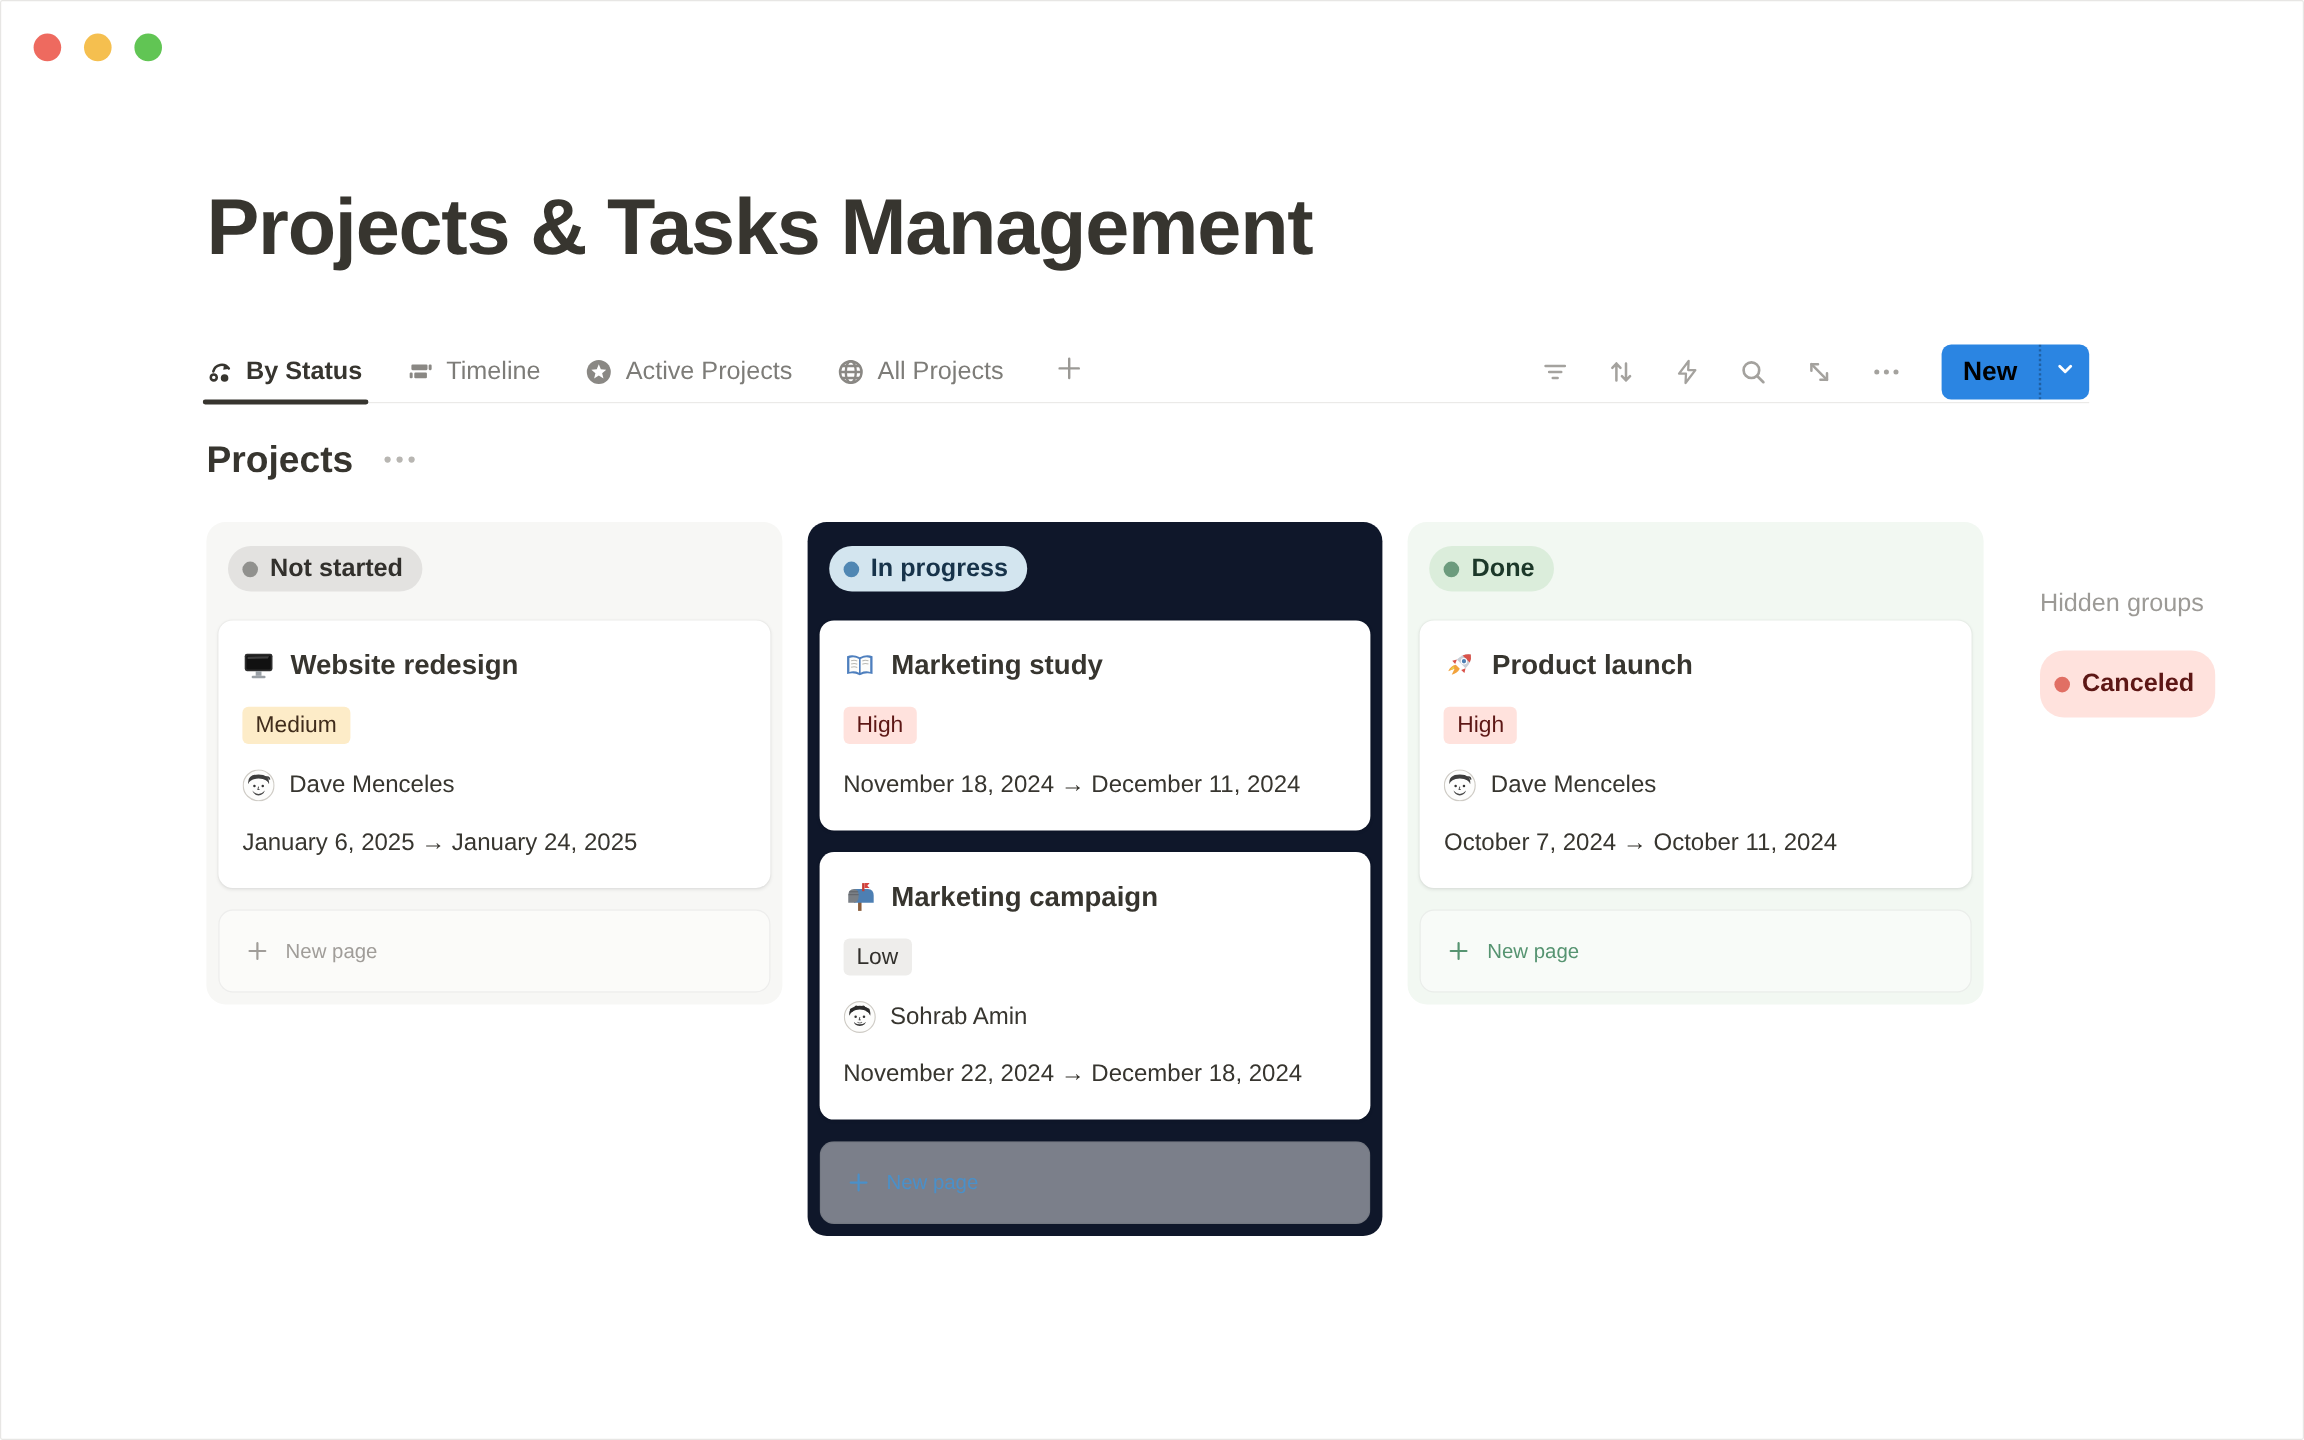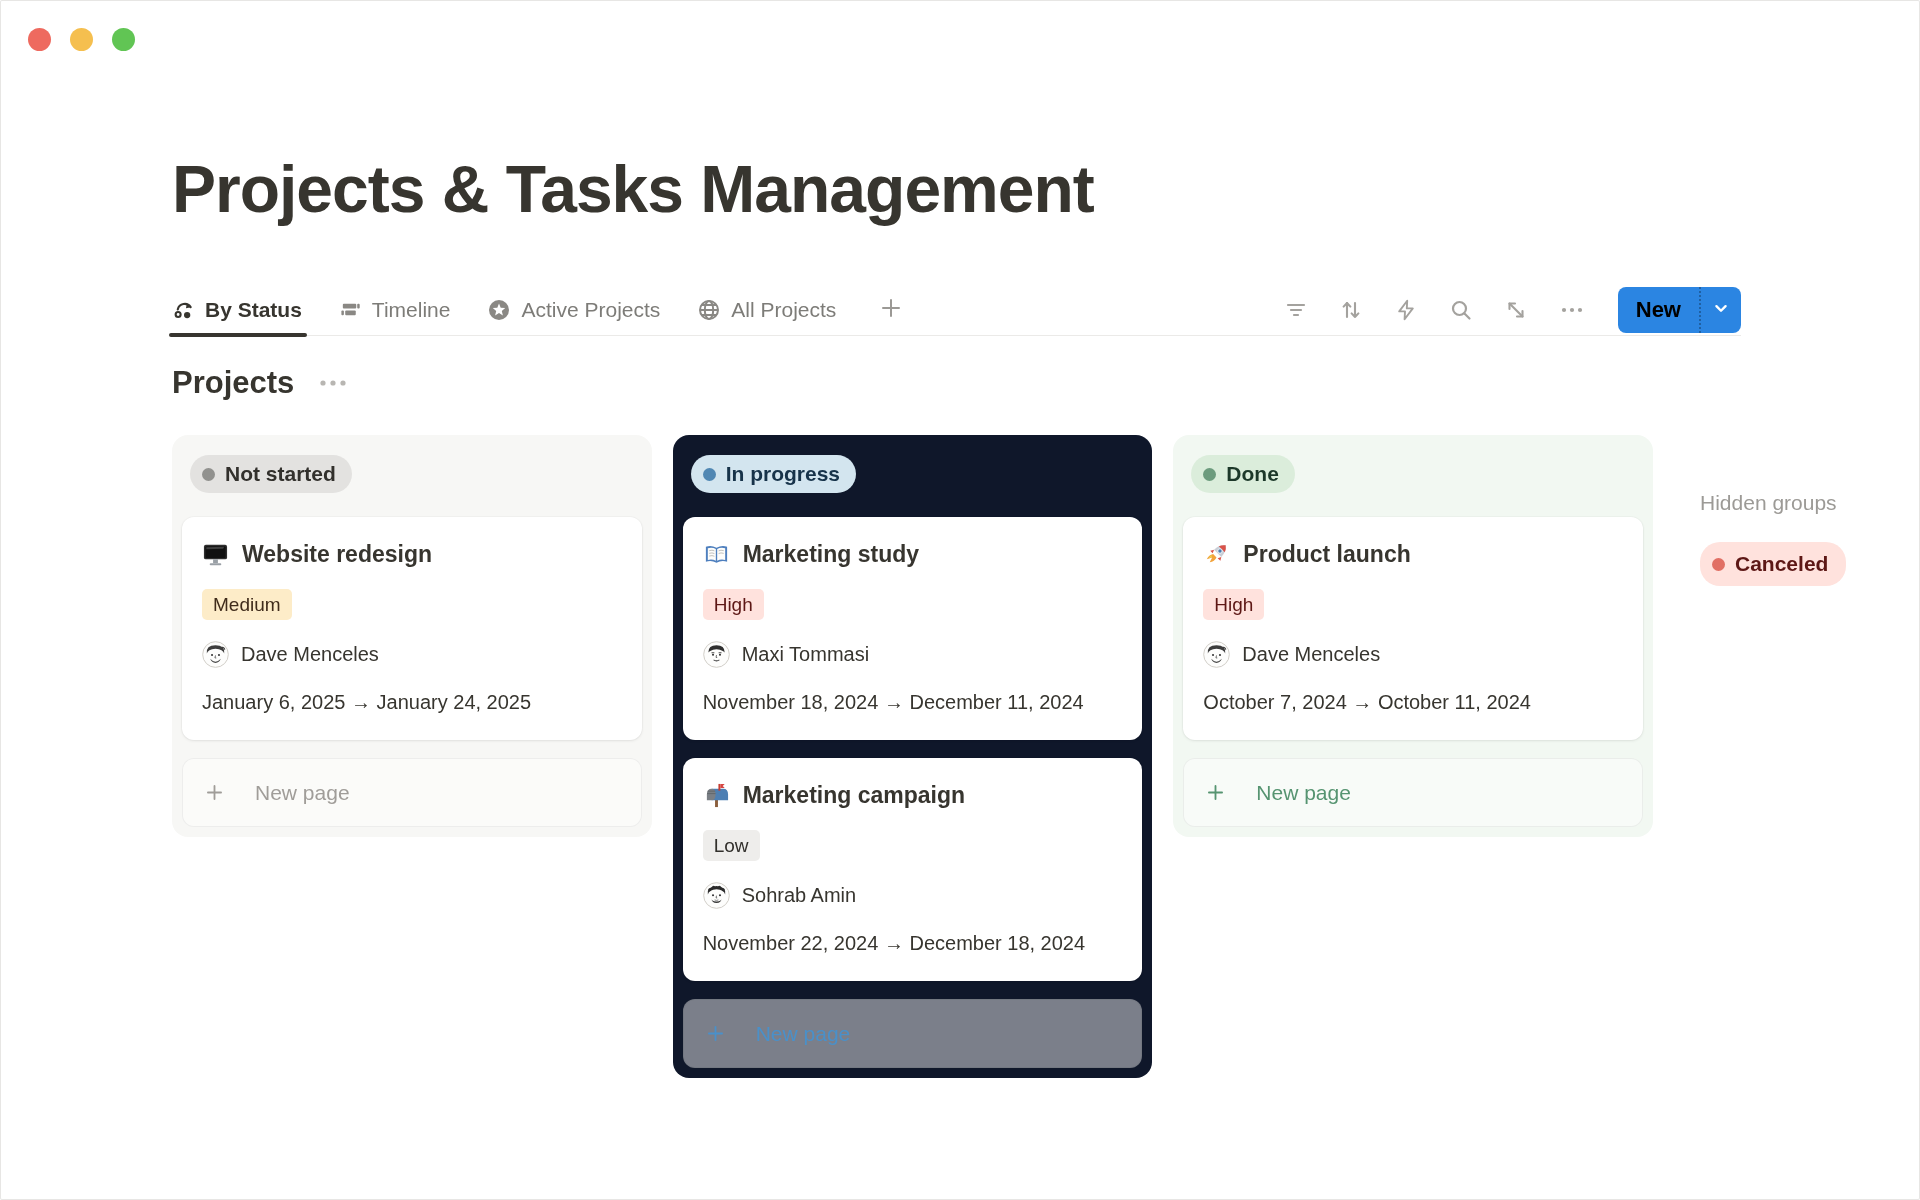--- a/index.html
+++ b/index.html
@@ -77,30 +77,30 @@
   .badge {
     align-self:flex-start; font-size:19px; line-height:1;
     padding:6px 11px; border-radius:5px; font-weight:400;
   }
   .person { display:flex; align-items:center; gap:12px; font-size:20px; color:#37352F; }
   .avatar { width:27px; height:27px; flex:none; display:block; }
   .dates { font-size:20px; line-height:1.35; color:#37352F; padding-right:30px; }
   .new-page {
     margin-top:18px; height:69px; border-radius:12px;
     border:1px solid rgba(0,0,0,0.055); background:rgba(255,255,255,0.45);
-    display:flex; align-items:center; gap:30px; padding:0 21px;
-    font-size:21px; cursor:pointer;
+    display:flex; align-items:center; gap:13px; padding:0 21px;
+    font-size:17px; cursor:pointer;
   }
   .new-page svg { display:block; }
 
   .hidden-groups { margin-left:26px; padding-top:28px; width:220px; flex:none; }
   .hidden-groups-label { font-size:21px; color:#9C9A96;margin-top:28px; }
   .hidden-pill {
     margin-top:27px; display:inline-flex; align-items:center; gap:10px;
-    height:44px; padding:0 18px 0 12px; border-radius:20px;
+    height:56px; padding:0 18px 0 12px; border-radius:20px;
     font-size:21px; font-weight:700; cursor:pointer;
   }
 </style>
 </head>
 <body>
 
 <div class="window">
 
   <div class="traffic-lights">
     <span class="tl-red"></span>
@@ -292,32 +292,20 @@
                 <svg width="27" height="27" viewBox="0 0 28 28">
                   <path d="M3 6 Q8.5 4 14 7 Q19.5 4 25 6 V21.5 Q19.5 19.5 14 22.5 Q8.5 19.5 3 21.5 Z" fill="#4E7FBE"></path>
                   <path d="M5 7.5 Q9.5 6 13.3 8.4 V20.4 Q9.5 18.4 5 19.6 Z" fill="#FDFDFB"></path>
                   <path d="M23 7.5 Q18.5 6 14.7 8.4 V20.4 Q18.5 18.4 23 19.6 Z" fill="#FDFDFB"></path>
                   <path d="M6.5 10 Q9.5 9 11.8 10.2 M6.5 12.8 Q9.5 11.8 11.8 13 M6.5 15.6 Q9.5 14.6 11.8 15.8 M16.2 10.2 Q18.5 9 21.5 10 M16.2 13 Q18.5 11.8 21.5 12.8" stroke="#B9B9B4" stroke-width="0.9" fill="none"></path>
                 </svg>
               </span>
               <span>Marketing study</span>
             </div>
             <span class="badge" style="background: rgb(255, 226, 221); color: rgb(93, 23, 21);">High</span>
-            <div class="person">
-              <svg class="avatar" viewBox="0 0 28 28">
-                <circle cx="14" cy="14" r="13.3" fill="#FDFDFC" stroke="#CFCCC6"></circle>
-                <path d="M5.5 12 Q5.5 4.5 14 4.5 Q22.5 4.5 22.5 12 L21 10.5 Q14 6.5 7 10.5 Z" fill="#2F2F2F"></path>
-                <circle cx="10.4" cy="14.2" r="1.1" fill="#333"></circle>
-                <circle cx="17.6" cy="14.2" r="1.1" fill="#333"></circle>
-                <path d="M8.8 12.2 h3 M16.2 12.2 h3" stroke="#444" stroke-width="1"></path>
-                <path d="M14 14.6 L13.5 17 L14.7 17.1" stroke="#555" stroke-width="0.9" fill="none"></path>
-                <path d="M11 19.6 Q14 21.6 17 19.6" stroke="#444" stroke-width="1.1" fill="none"></path>
-              </svg>
-              <span>Maxi Tommasi</span>
-            </div>
             <div class="dates">November 18, 2024 → December 11, 2024</div>
           </div>
 
           <div class="card">
             <div class="card-title">
               <span>
                 <svg width="27" height="27" viewBox="0 0 28 28">
                   <rect x="12.5" y="14" width="3" height="12" fill="#8B5E3C"></rect>
                   <path d="M9 7 H21 Q26 7 26 13 V19 H9 Z" fill="#4D7FB3"></path>
                   <path d="M9 7 Q4 7 4 13 V19 H9 Q13 19 13 13 Q13 7 9 7 Z" fill="#7A7F85"></path>

